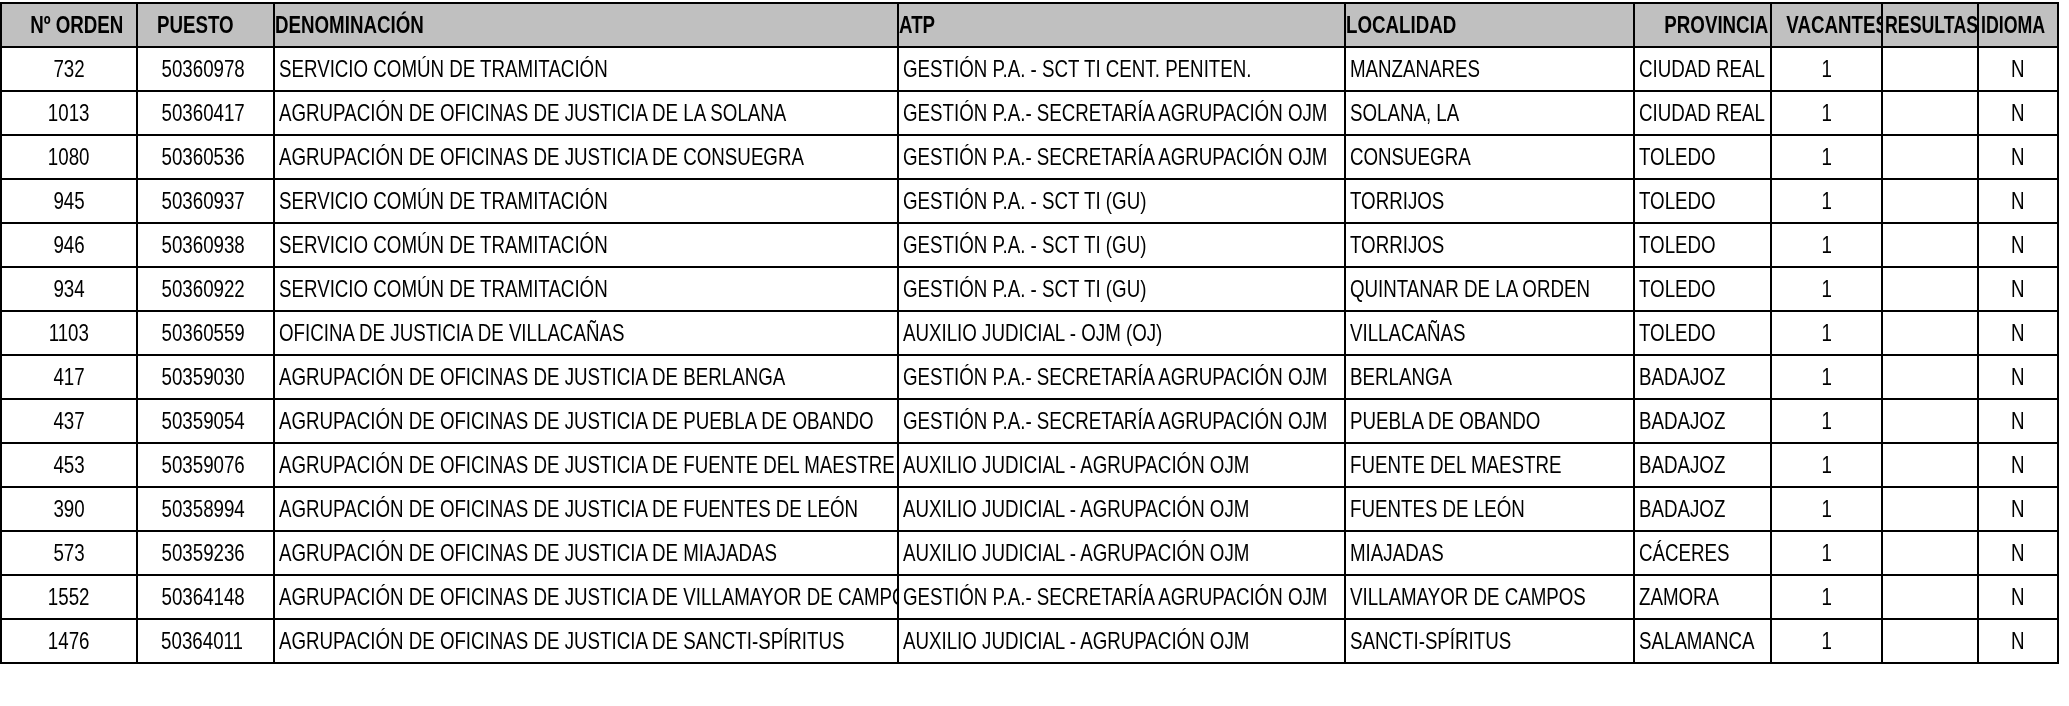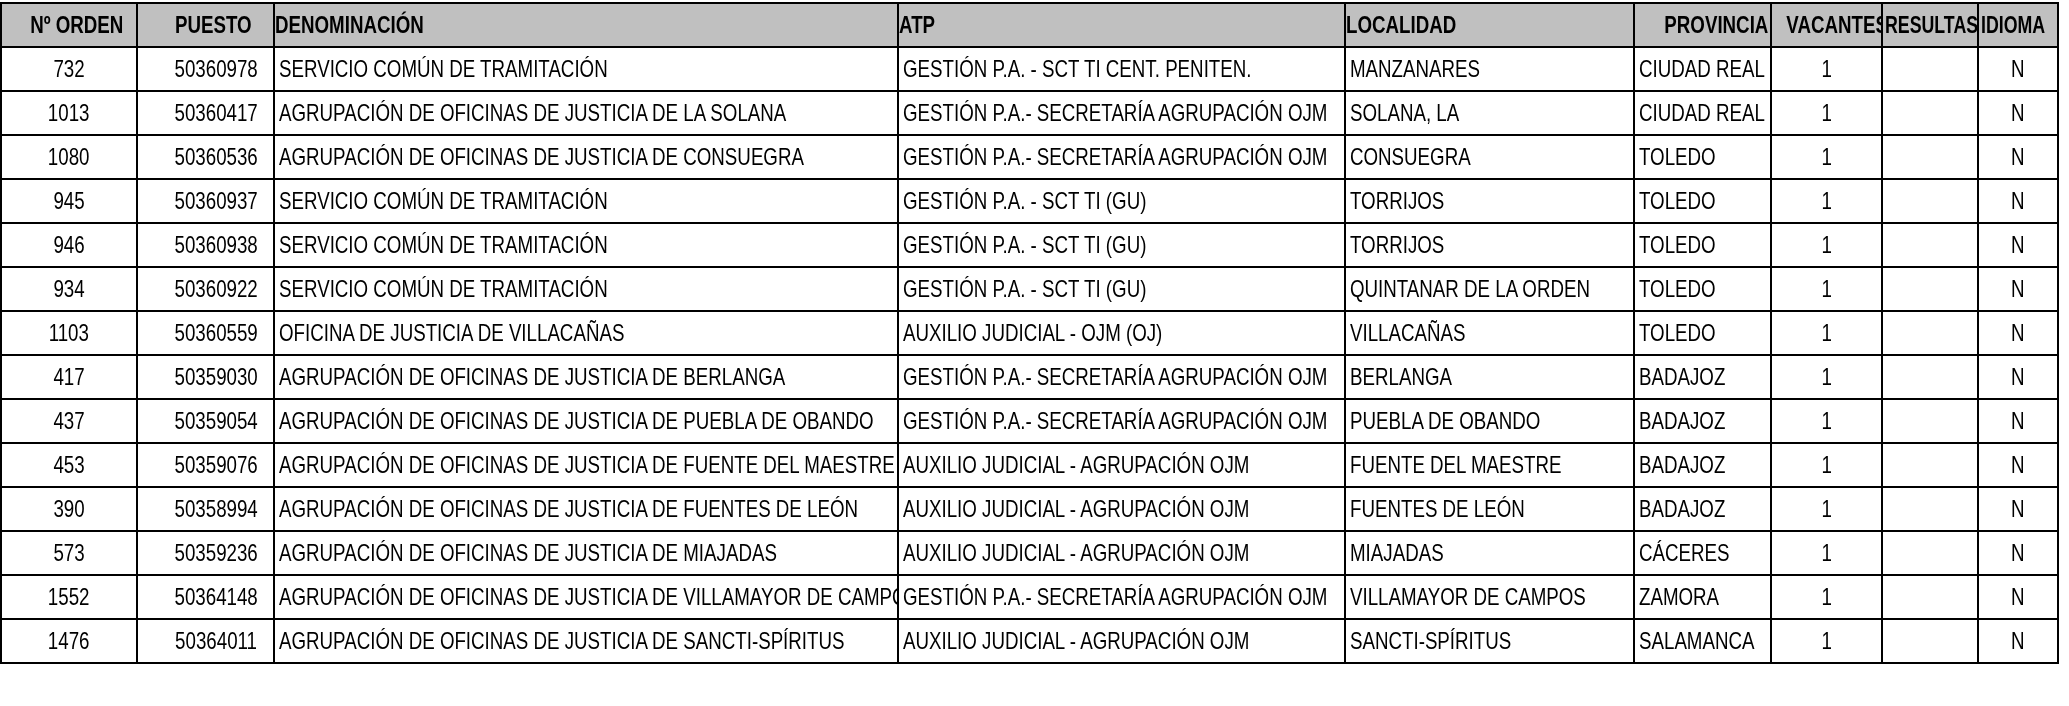--- a/index.html
+++ b/index.html
@@ -8,25 +8,25 @@
   .sheet { position: absolute; left: 0; top: 2px; }
   table { border-collapse: collapse; table-layout: fixed; width: 2057px; }
   td, th { border: 2px solid #000; height: 42px; padding: 0; overflow: hidden;
            white-space: nowrap; font-size: 24px; line-height: 42px; }
   th { background: #c0c0c0; font-weight: bold; border-color: #000; }
   th .t, td .t { display: inline-block; transform: scaleX(0.78); white-space: nowrap; }
   .left .t  { transform-origin: left center; }
   .right .t { transform-origin: right center; }
   .center .t{ transform-origin: center center; }
   .left { text-align: left; padding-left: 4px; }
-  .right { text-align: center; padding-right: 2px; }
+  .right { text-align: left; padding-right: 2px; }
   .center { text-align: center; }
   th.indent { text-align: left; }
   th.indent .t { transform-origin: left center; }
-  th.l1 { padding-left: 2px; text-align:right; }
+  th.l1 { padding-left: 2px; text-align:center; }
   th.l1 .t { transform-origin: left center; }
   th.c1 { text-align:right; }
   th.c1 .t { transform-origin:center center; }
   th.r1 { text-align:right; padding-right:4px; }
   th.r1 .t { transform-origin:right center; }
   th.tight .t { transform: scaleX(0.74); }
 </style>
 </head>
 <body>
 

